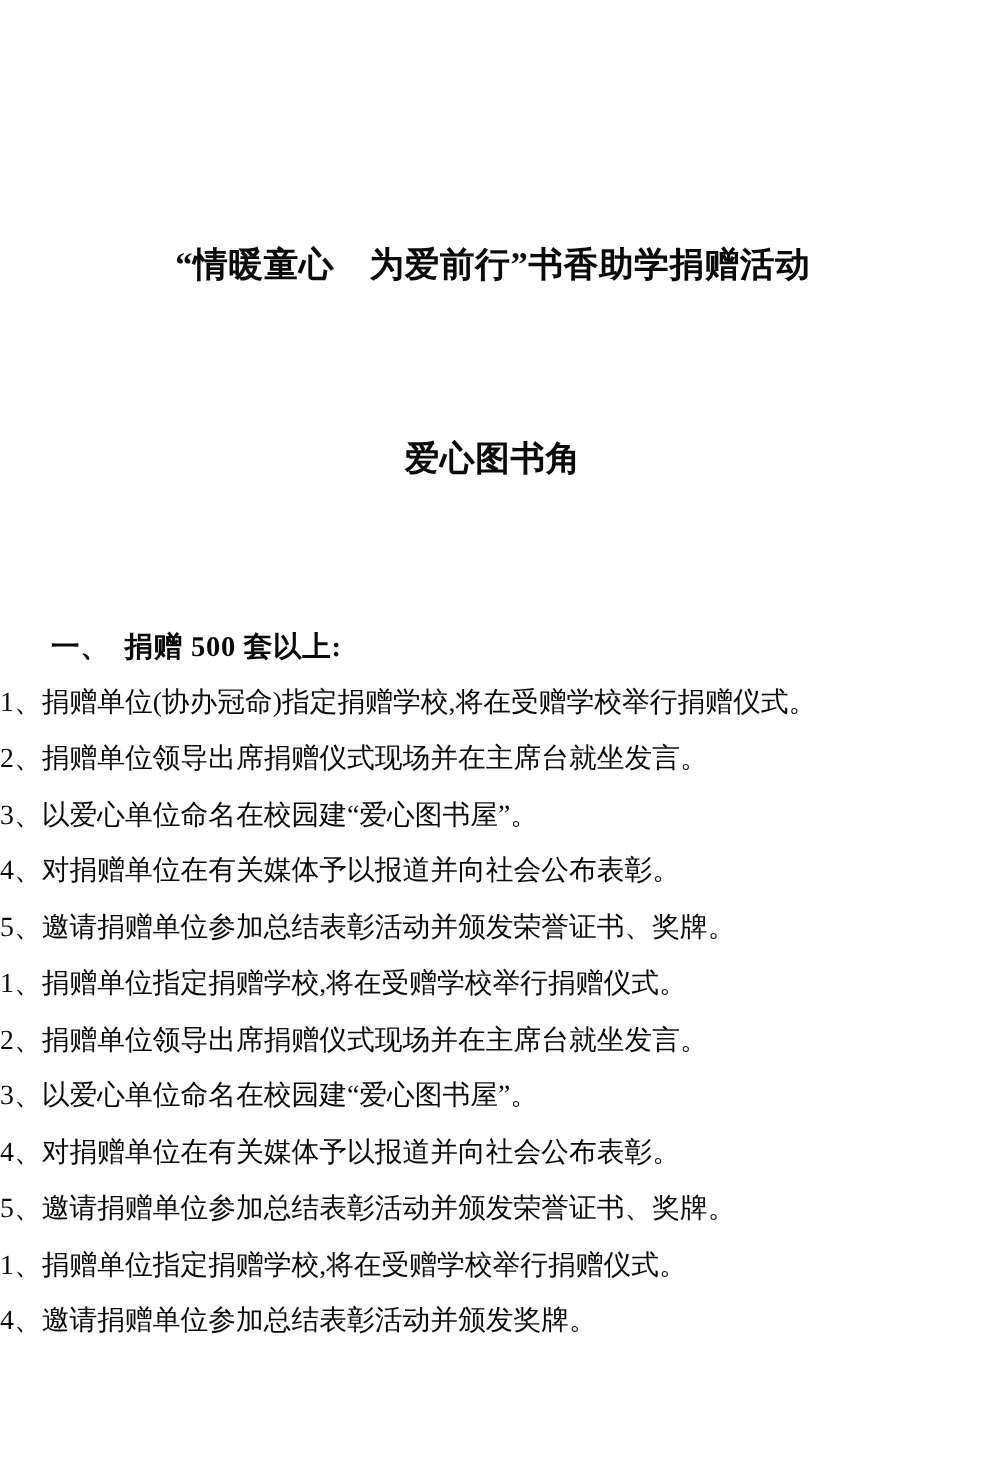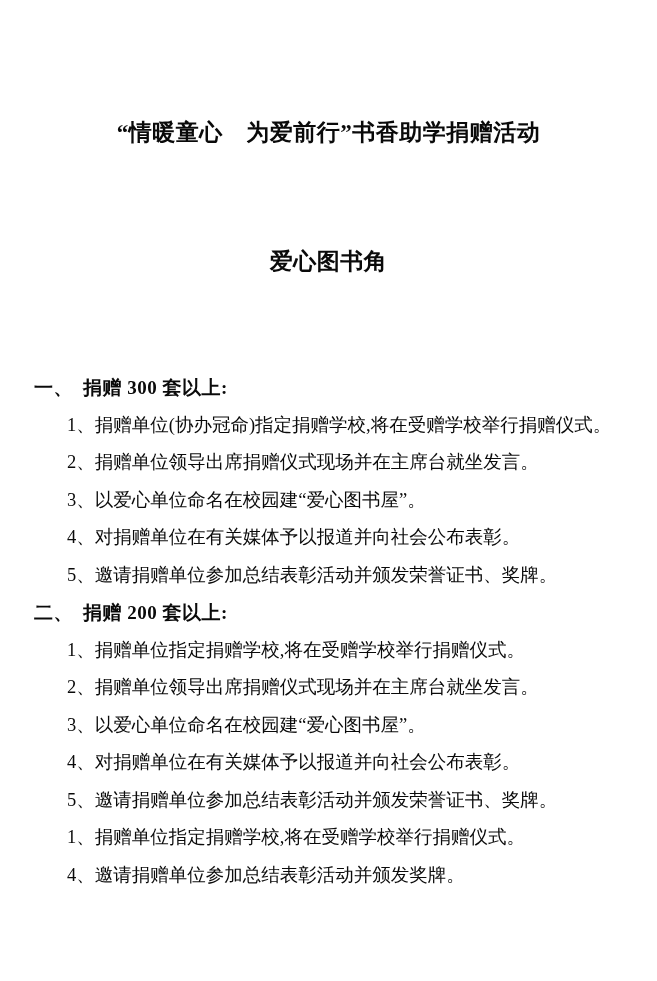--- a/index.html
+++ b/index.html
@@ -17,62 +17,61 @@
     font-family: "Liberation Serif", "DejaVu Serif", serif;
   }
   .title-block {
     padding-top: 25px;
     text-align: center;
     font-weight: bold;
     font-size: 23px;
     line-height: 43px;
     white-space: pre-wrap;
     letter-spacing: 0.5px;
+    margin-top: 44px;
   }
   .content {
     margin-top: 0;
   }
   .line {
     line-height: 37.5px;
     white-space: pre-wrap;
   }
   .section-heading {
     padding-left: 34px;
     font-size: 19px;
     font-weight: bold;
     letter-spacing: 0.5px;
   }
   .section-heading .num {
     margin-right: 10px;
   }
   .list-item {
-    padding-left: 67px;
     font-size: 18.5px;
   }
 </style>
 </head>
 <body>
 
 <div class="page">
 
   <div class="title-block">
     <div>“情暖童心　为爱前行”书香助学捐赠活动</div>
     <div>爱心图书角</div>
   </div>
 
   <div class="content">
 
-    <div class="line section-heading"><span class="num">一、</span><span>捐赠 300 套以上:</span></div>
+    <div class="line section-heading"><span class="num">一、</span><span>捐赠 500 套以上:</span></div>
     <div class="line list-item">1、捐赠单位(协办冠命)指定捐赠学校,将在受赠学校举行捐赠仪式。</div>
     <div class="line list-item">2、捐赠单位领导出席捐赠仪式现场并在主席台就坐发言。</div>
     <div class="line list-item">3、以爱心单位命名在校园建“爱心图书屋”。</div>
     <div class="line list-item">4、对捐赠单位在有关媒体予以报道并向社会公布表彰。</div>
     <div class="line list-item">5、邀请捐赠单位参加总结表彰活动并颁发荣誉证书、奖牌。</div>
 
-    <div class="line section-heading"><span class="num">二、</span><span>捐赠 200 套以上:</span></div>
     <div class="line list-item">1、捐赠单位指定捐赠学校,将在受赠学校举行捐赠仪式。</div>
     <div class="line list-item">2、捐赠单位领导出席捐赠仪式现场并在主席台就坐发言。</div>
     <div class="line list-item">3、以爱心单位命名在校园建“爱心图书屋”。</div>
     <div class="line list-item">4、对捐赠单位在有关媒体予以报道并向社会公布表彰。</div>
     <div class="line list-item">5、邀请捐赠单位参加总结表彰活动并颁发荣誉证书、奖牌。</div>
 
     <div class="line list-item">1、捐赠单位指定捐赠学校,将在受赠学校举行捐赠仪式。</div>
     <div class="line list-item">4、邀请捐赠单位参加总结表彰活动并颁发奖牌。</div>
 
   </div>

